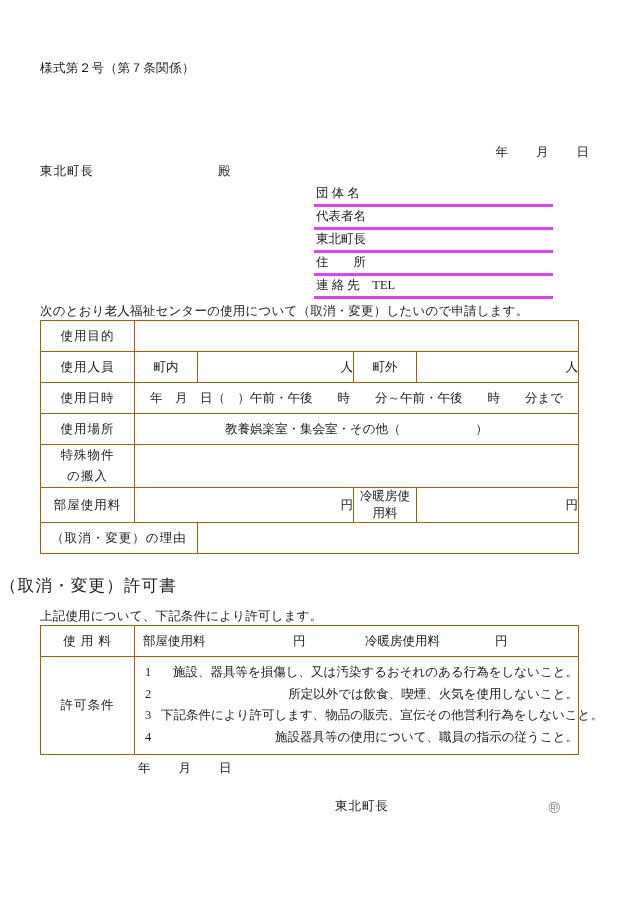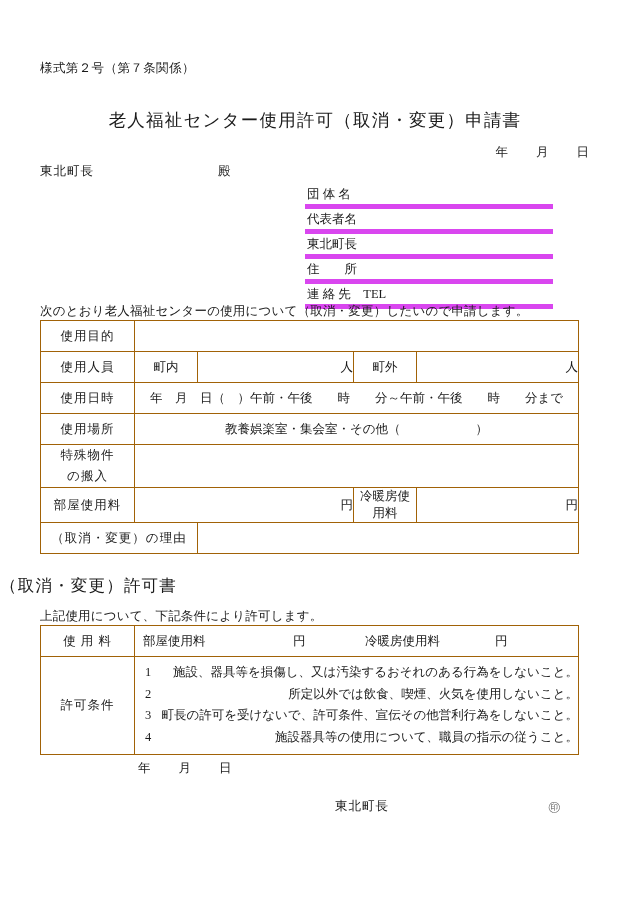--- a/index.html
+++ b/index.html
@@ -55,23 +55,24 @@
 
   
   .applicant-block {
     position: absolute;
     left: 305px;
     top: 184px;
     width: 248px;
   }
   .applicant-row {
     display: flex;
-    align-items: center;
+    align-items: flex-start;
     height: 20px;
-    border-bottom: 5px solid #d946ef;
+    border-bottom: 3px solid #d946ef;
+    margin-left: 9px;
   }
   .applicant-label {
     font-size: 12.5px;
     line-height: 18px;
     white-space: pre;
     padding-left: 2px;
   }
   .applicant-blank { flex: 1 1 auto; }
 
   
@@ -163,21 +164,20 @@
     color: #4a4a4a;
   }
 </style>
 </head>
 <body>
 
 <div class="page">
 
   <div class="abs doc-id">様式第２号（第７条関係）</div>
 
-  <div class="abs doc-title">老人福祉センター使用許可（取消・変更）申請書</div>
 
   <div class="abs date-line">年　　月　　日</div>
 
   <div class="abs addressee">東北町長</div>
   <div class="abs addressee-suffix">殿</div>
 
   <div class="applicant-block">
     <div class="applicant-row">
       <span class="applicant-label">団 体 名</span>
       <span class="applicant-blank"></span>
@@ -277,21 +277,21 @@
             <li class="cond-item">
               <span class="cond-num">1</span>
               <span class="cond-text">施設、器具等を損傷し、又は汚染するおそれのある行為をしないこと。</span>
             </li>
             <li class="cond-item">
               <span class="cond-num">2</span>
               <span class="cond-text">所定以外では飲食、喫煙、火気を使用しないこと。</span>
             </li>
             <li class="cond-item">
               <span class="cond-num">3</span>
-              <span class="cond-text">町長の許可を受けないで、許可条件、宣伝その他営利行為をしないこと。</span>
+              <span class="cond-text">下記条件により許可します、物品の販売、宣伝その他営利行為をしないこと。</span>
             </li>
             <li class="cond-item">
               <span class="cond-num">4</span>
               <span class="cond-text">施設器具等の使用について、職員の指示の従うこと。</span>
             </li>
           </ul>
         </td>
       </tr>
     </tbody>
   </table>

